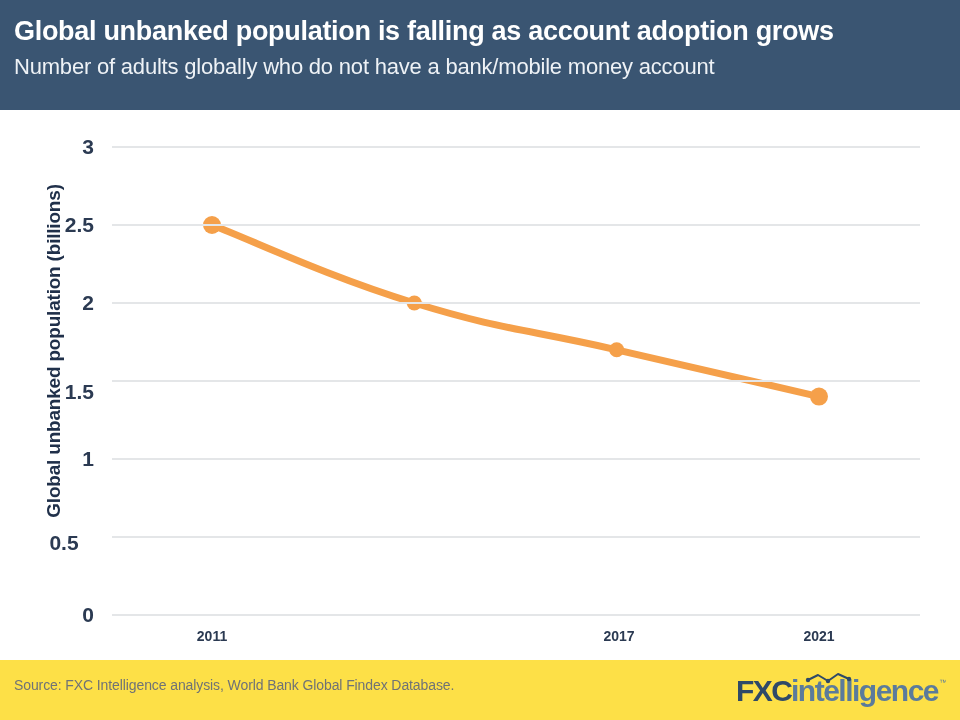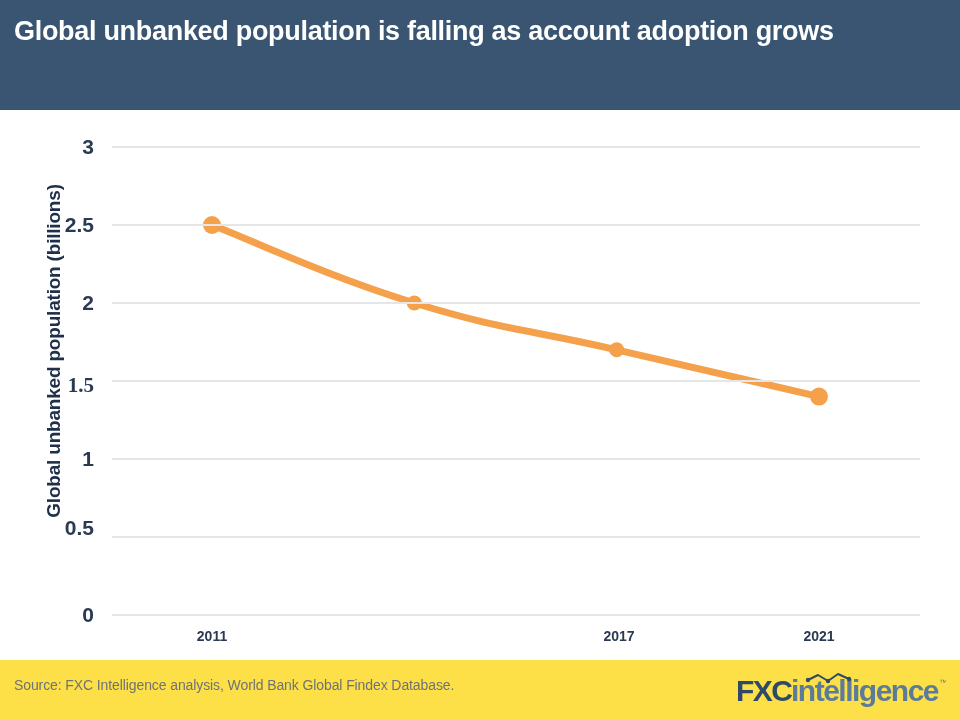--- a/index.html
+++ b/index.html
@@ -145,33 +145,34 @@
     top: 10px;
     height: 40px;
     width: 210px;
   }
 </style>
 </head>
 <body>
 
 <div id="header">
   <div id="chart-title">Global unbanked population is falling as account adoption grows</div>
+  <div id="chart-subtitle">Number of adults globally who do not have a bank/mobile money account</div>
 </div>
 
 <div id="chart-area">
 
   <div id="y-axis-title">Global unbanked population (billions)</div>
 
   <div id="y-tick-labels">
       <div class="y-tick-label" style="top: 37px;">3</div>
       <div class="y-tick-label" style="top: 115px;">2.5</div>
       <div class="y-tick-label" style="top: 193px;">2</div>
-      <div class="y-tick-label" style="top: 275px; font-family: Liberation Serif, serif;">1.5</div>
+      <div class="y-tick-label" style="top: 282px;">1.5</div>
       <div class="y-tick-label" style="top: 349px;">1</div>
-      <div class="y-tick-label" style="top: 418px;">0.5</div>
+      <div class="y-tick-label" style="top: 433px; text-align: center;">0.5</div>
       <div class="y-tick-label" style="top: 505px;">0</div>
     </div>
 
   <div id="plot">
     <svg id="series-svg" viewBox="0 0 808 550" preserveAspectRatio="none">
       <path id="series-path" fill="none" stroke-linecap="round" stroke-linejoin="round" d="M 100 115 C 144.51333333333335 132.16, 213.3066666666667 165.54399999999998, 302.33333333333337 193 C 391.36 220.45600000000002, 415.64000000000004 219.208, 504.6666666666667 239.8 C 593.6933333333334 260.392, 662.4866666666667 276.30400000000003, 707 286.6" stroke="#f5a04a" stroke-width="7"></path>
       <g id="series-markers">
           <circle cx="100" cy="115" r="9" fill="#f5a04a"></circle>
           <circle cx="302.33333333333337" cy="193" r="7.5" fill="#f5a04a"></circle>
           <circle cx="504.6666666666667" cy="239.8" r="7.5" fill="#f5a04a"></circle>

